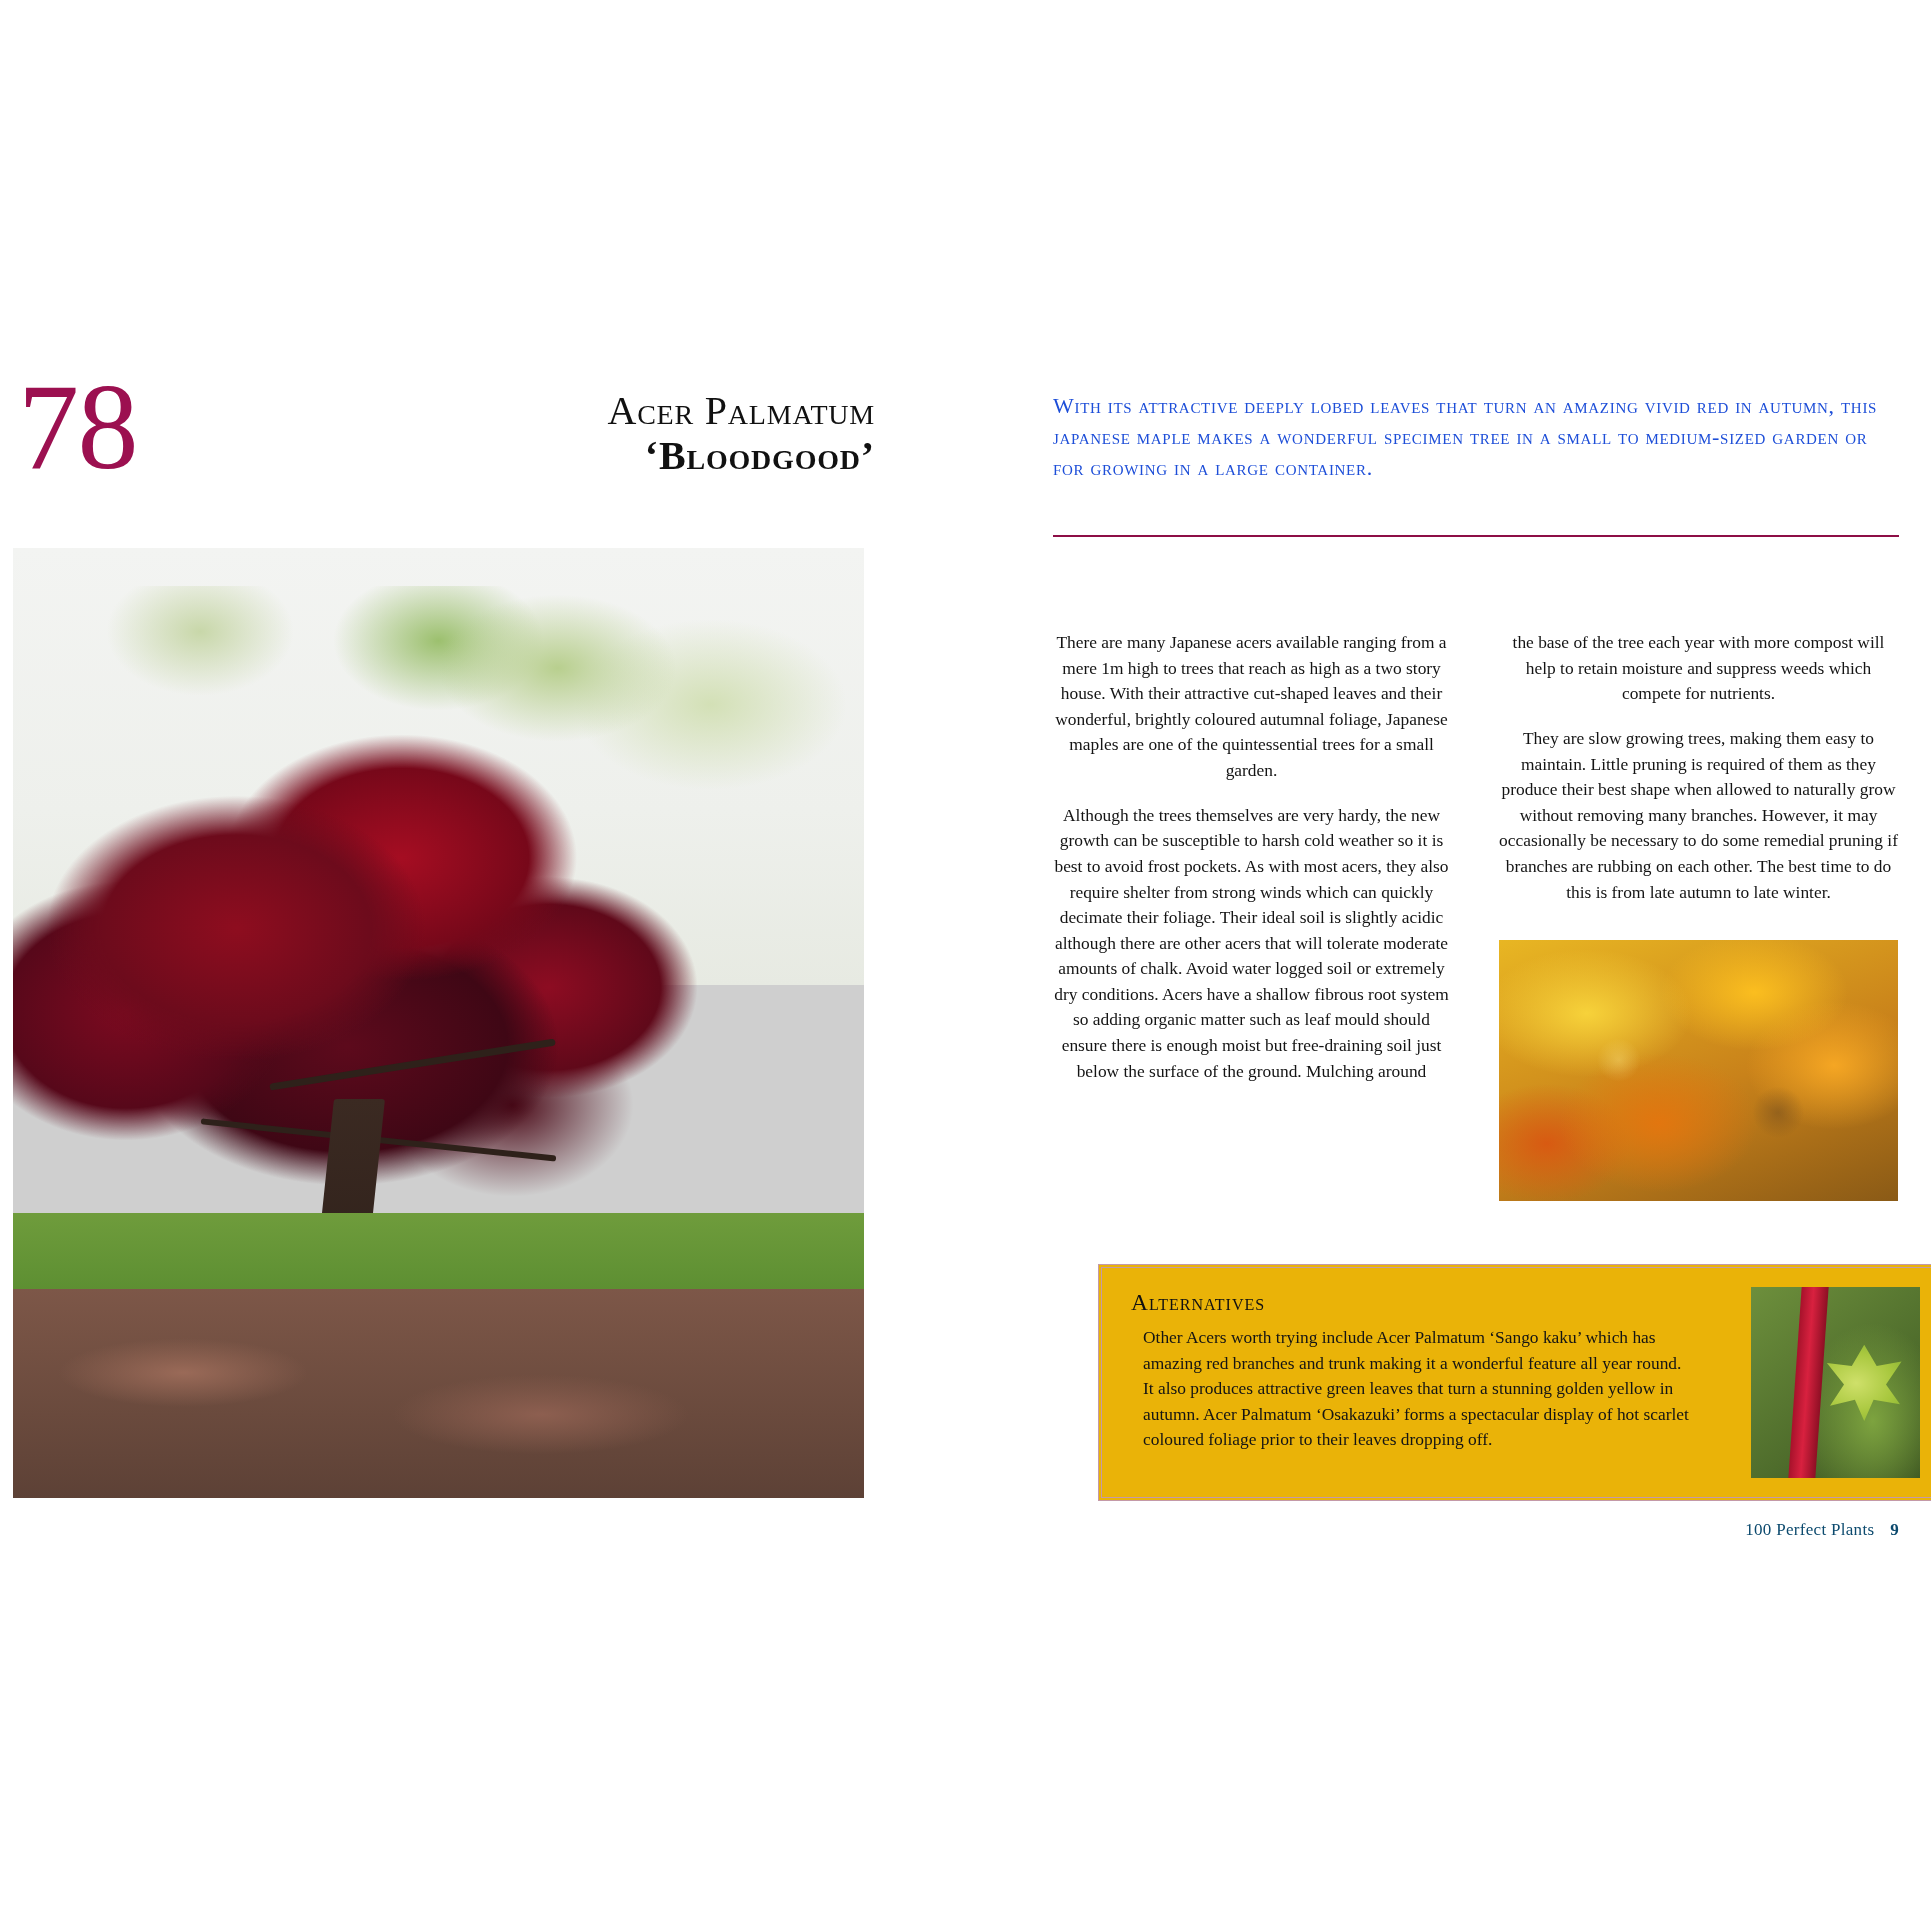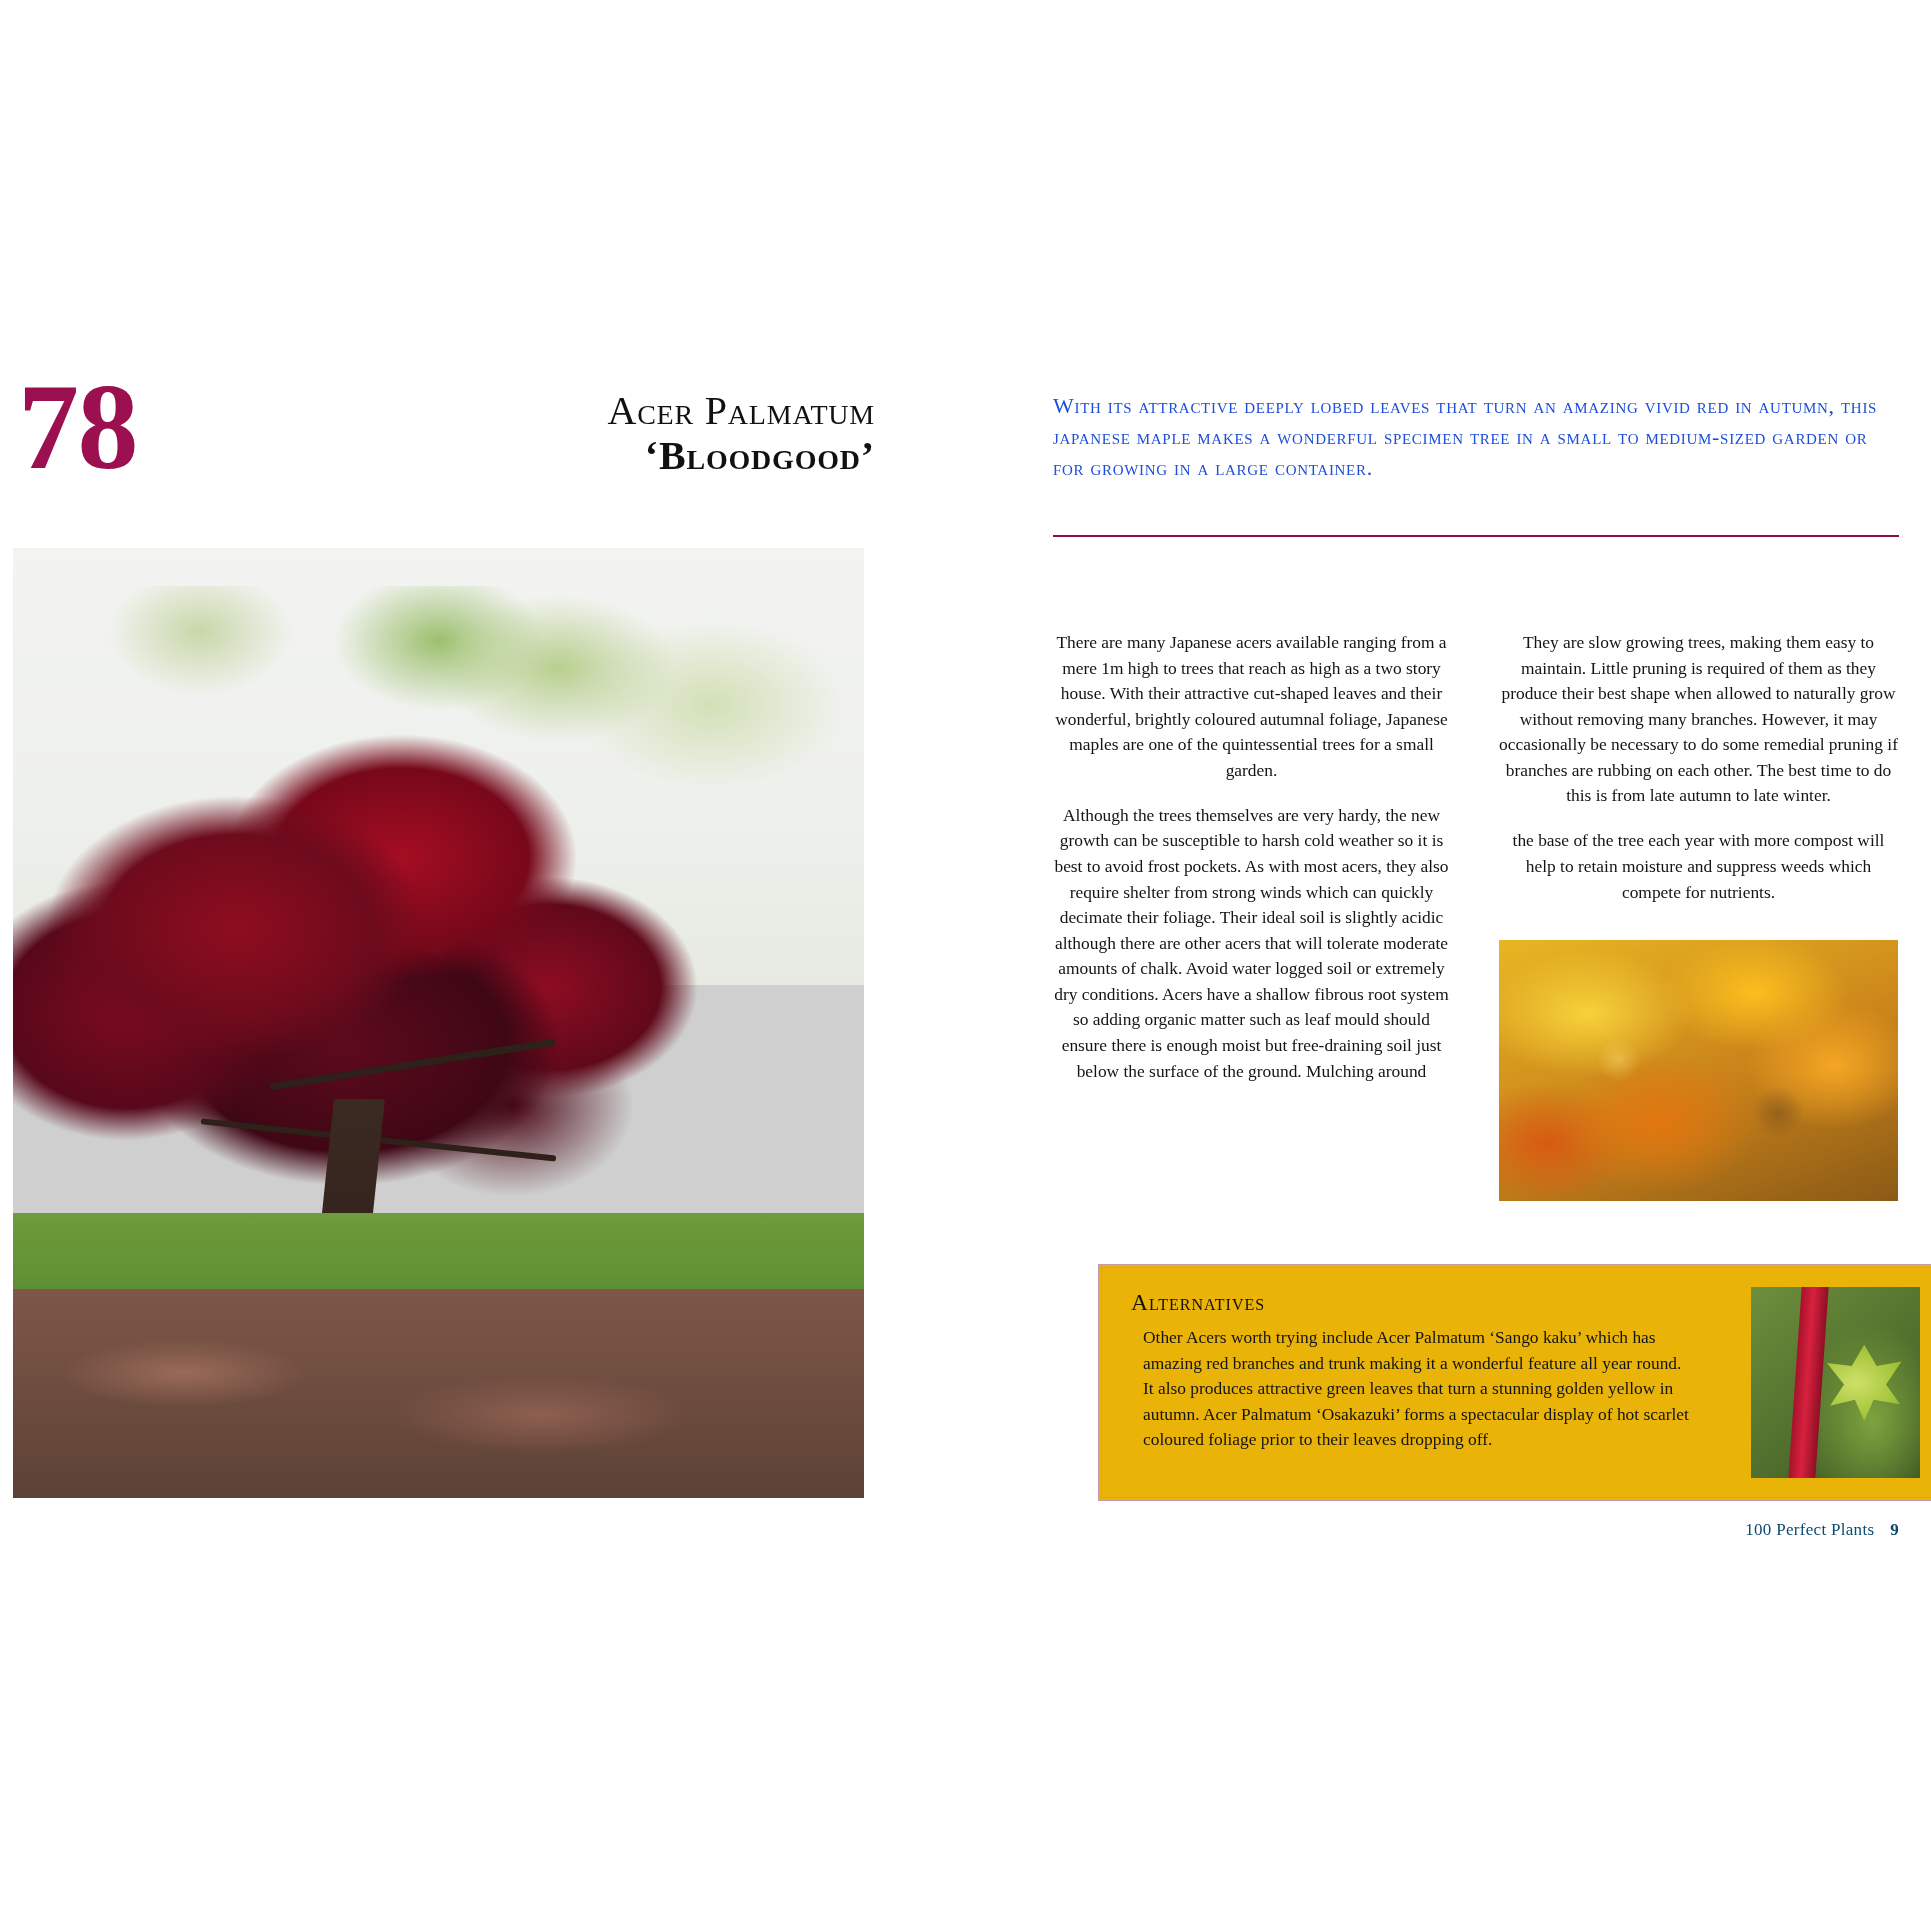--- a/index.html
+++ b/index.html
@@ -27,21 +27,20 @@
   
   .plant-number {
     position: absolute;
     left: 18px;
     top: 366px;
     font-family: "Liberation Serif", serif;
     font-size: 122px;
     line-height: 1;
     color: #9c1050;
     letter-spacing: -1.6px;
-    font-weight: bold;
   }
 
   .plant-title {
     position: absolute;
     left: 421px;
     top: 389px;
     width: 454px;
     text-align: right;
     font-family: "Liberation Serif", serif;
     font-size: 40px;
@@ -266,22 +265,22 @@
   <div class="intro">With its attractive deeply  lobed leaves that turn an amazing vivid red in autumn, this Japanese maple makes a wonderful specimen tree in a  small to medium-sized garden or for growing in a large container.</div>
 
   <div class="rule"></div>
 
   <div class="body-col col-left">
     <p>There are many Japanese acers available ranging from a mere 1m high to trees that reach as high as a two story house.  With their attractive cut-shaped leaves and their wonderful, brightly coloured autumnal foliage, Japanese maples are one of the quintessential trees for a small garden.</p>
     <p>Although the trees themselves are very hardy, the new growth can be susceptible to harsh cold weather so it is best to avoid frost pockets.  As with most acers, they also require shelter from strong winds which can quickly decimate their foliage.  Their ideal soil is slightly acidic although there are other acers that will tolerate moderate amounts of  chalk. Avoid water logged soil or extremely dry conditions. Acers have a shallow fibrous root system so adding organic matter such as leaf mould should ensure there is enough moist but free-draining soil just below the surface of  the ground.  Mulching around</p>
   </div>
 
   <div class="body-col col-right">
+    <p>the base of  the tree each year with more compost will help to retain moisture and suppress weeds which compete for nutrients.</p>
     <p>They are slow growing trees, making them easy to maintain.  Little pruning is required of  them as they produce their best shape when allowed to naturally grow without removing many branches. However, it may occasionally be necessary to do some remedial pruning if  branches  are rubbing on each other. The best time to do this is from late autumn to late winter.</p>
-    <p>the base of  the tree each year with more compost will help to retain moisture and suppress weeds which compete for nutrients.</p>
   </div>
 
   <div class="autumn-photo">
     <div class="autumn-bg"></div>
     <div class="autumn-bokeh"></div>
   </div>
 
   <div class="alt-box">
     <div class="alt-heading">Alternatives</div>
     <div class="alt-text">Other Acers worth trying include Acer Palmatum ‘Sango kaku’ which has amazing red branches and trunk making it a wonderful feature all year round. It also produces attractive green leaves that turn a stunning golden yellow in autumn. Acer Palmatum ‘Osakazuki’ forms a spectacular display of  hot scarlet coloured foliage prior to their leaves dropping off.</div>

